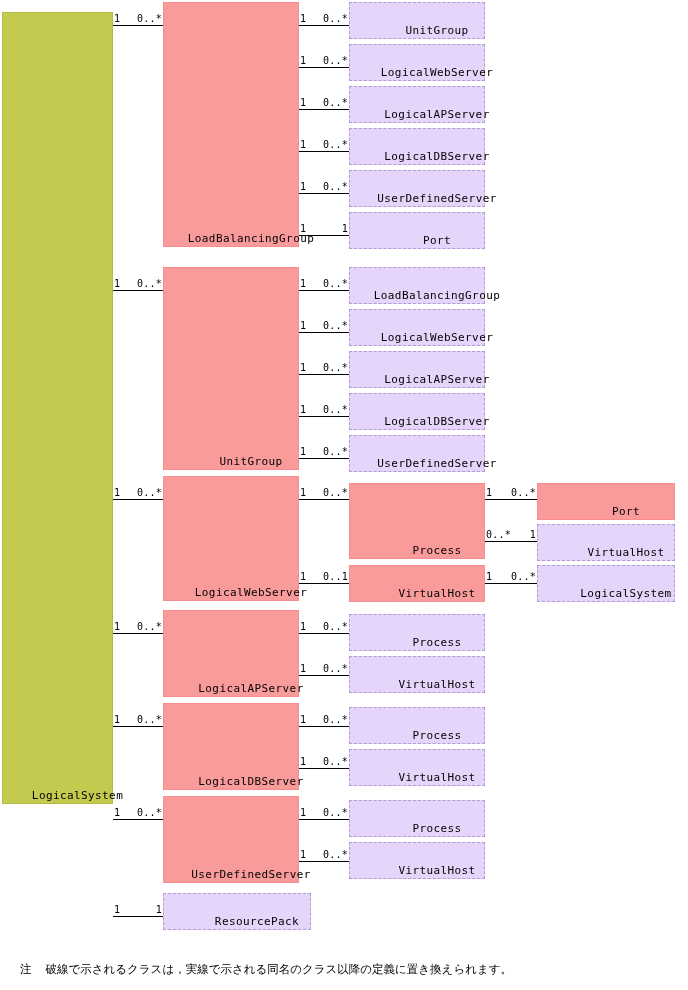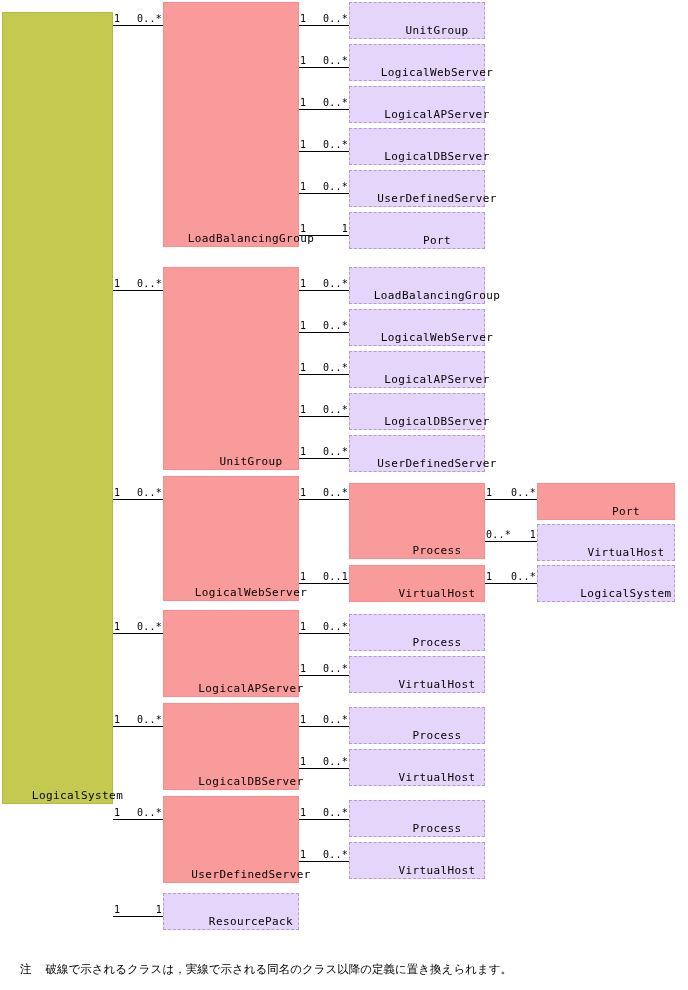--- a/index.html
+++ b/index.html
@@ -185,21 +185,21 @@
       </div>
       <div class="box concrete" style="left: 163px; top: 610px; width: 136px; height: 87px;">
         <span>LogicalAPServer</span>
       </div>
       <div class="box concrete" style="left: 163px; top: 703px; width: 136px; height: 87px;">
         <span>LogicalDBServer</span>
       </div>
       <div class="box concrete" style="left: 163px; top: 796px; width: 136px; height: 87px;">
         <span>UserDefinedServer</span>
       </div>
-      <div class="box ref" style="left: 163px; top: 893px; width: 136px; height: 37px;">
+      <div class="box ref" style="left: 163px; top: 893px; width: 148px; height: 37px;">
         <span>ResourcePack</span>
       </div>
       <div class="box ref" style="left: 349px; top: 2px; width: 136px; height: 37px;">
         <span>UnitGroup</span>
       </div>
       <div class="box ref" style="left: 349px; top: 44px; width: 136px; height: 37px;">
         <span>LogicalWebServer</span>
       </div>
       <div class="box ref" style="left: 349px; top: 86px; width: 136px; height: 37px;">
         <span>LogicalAPServer</span>

